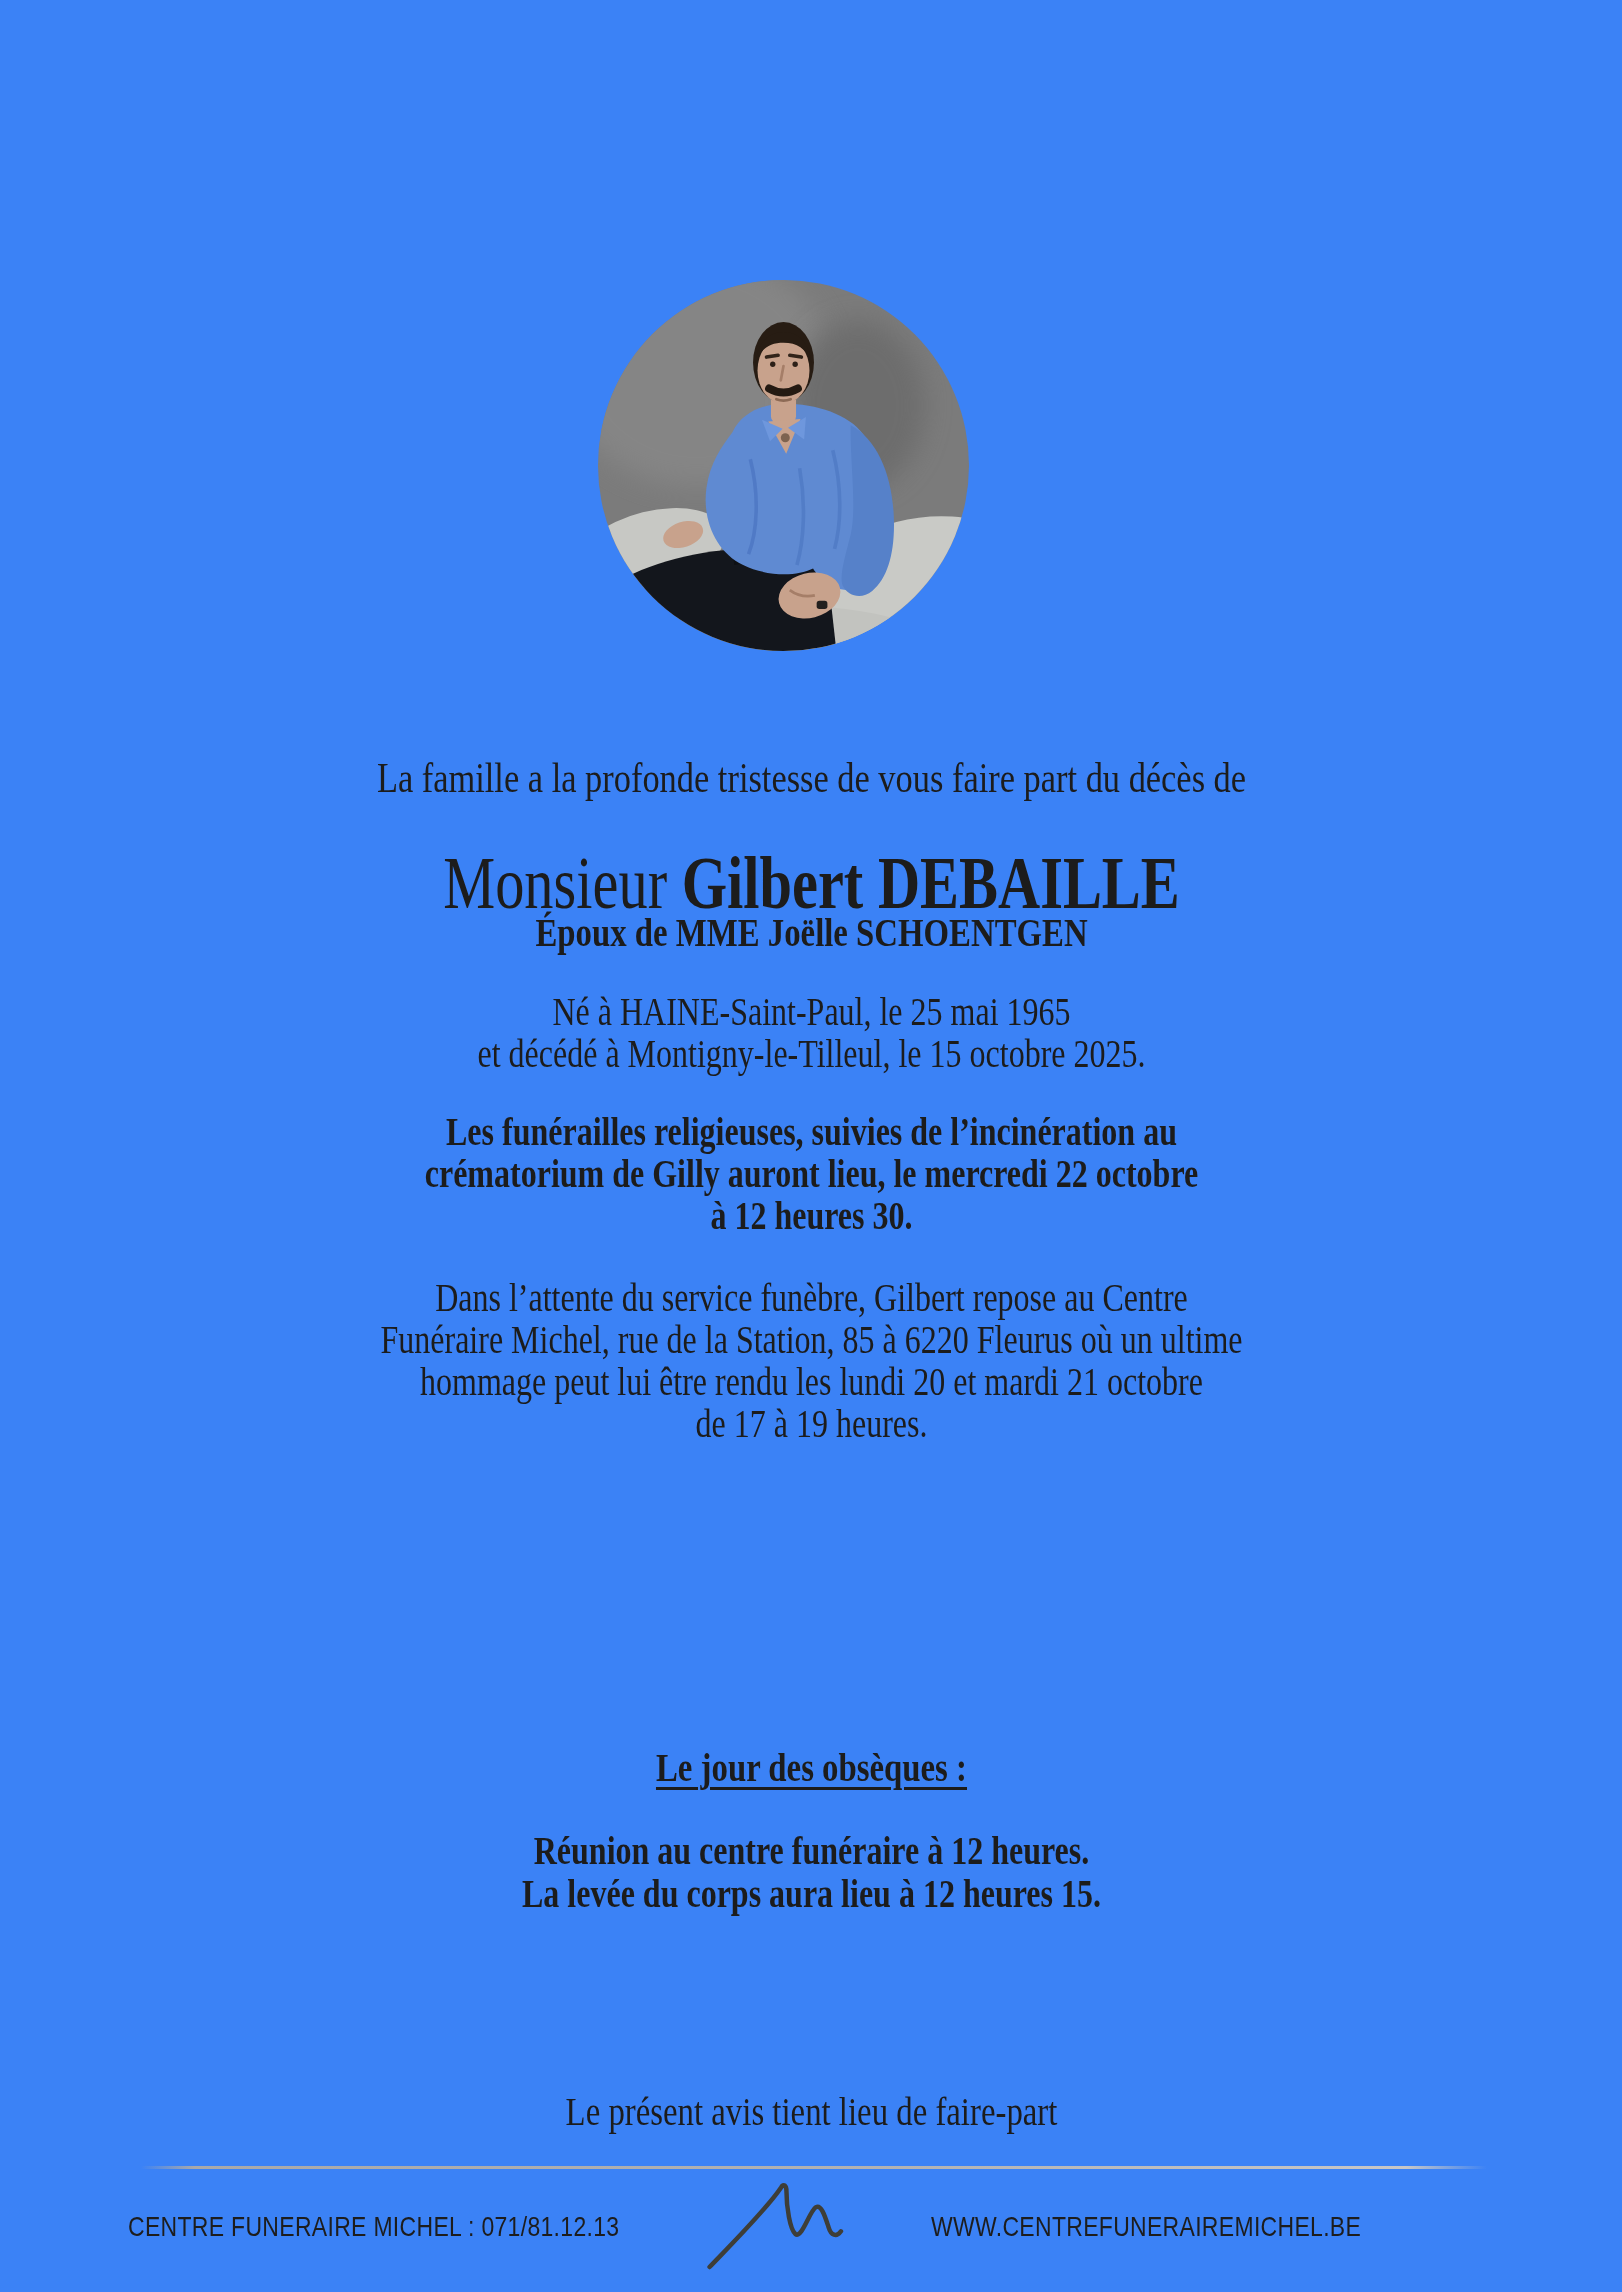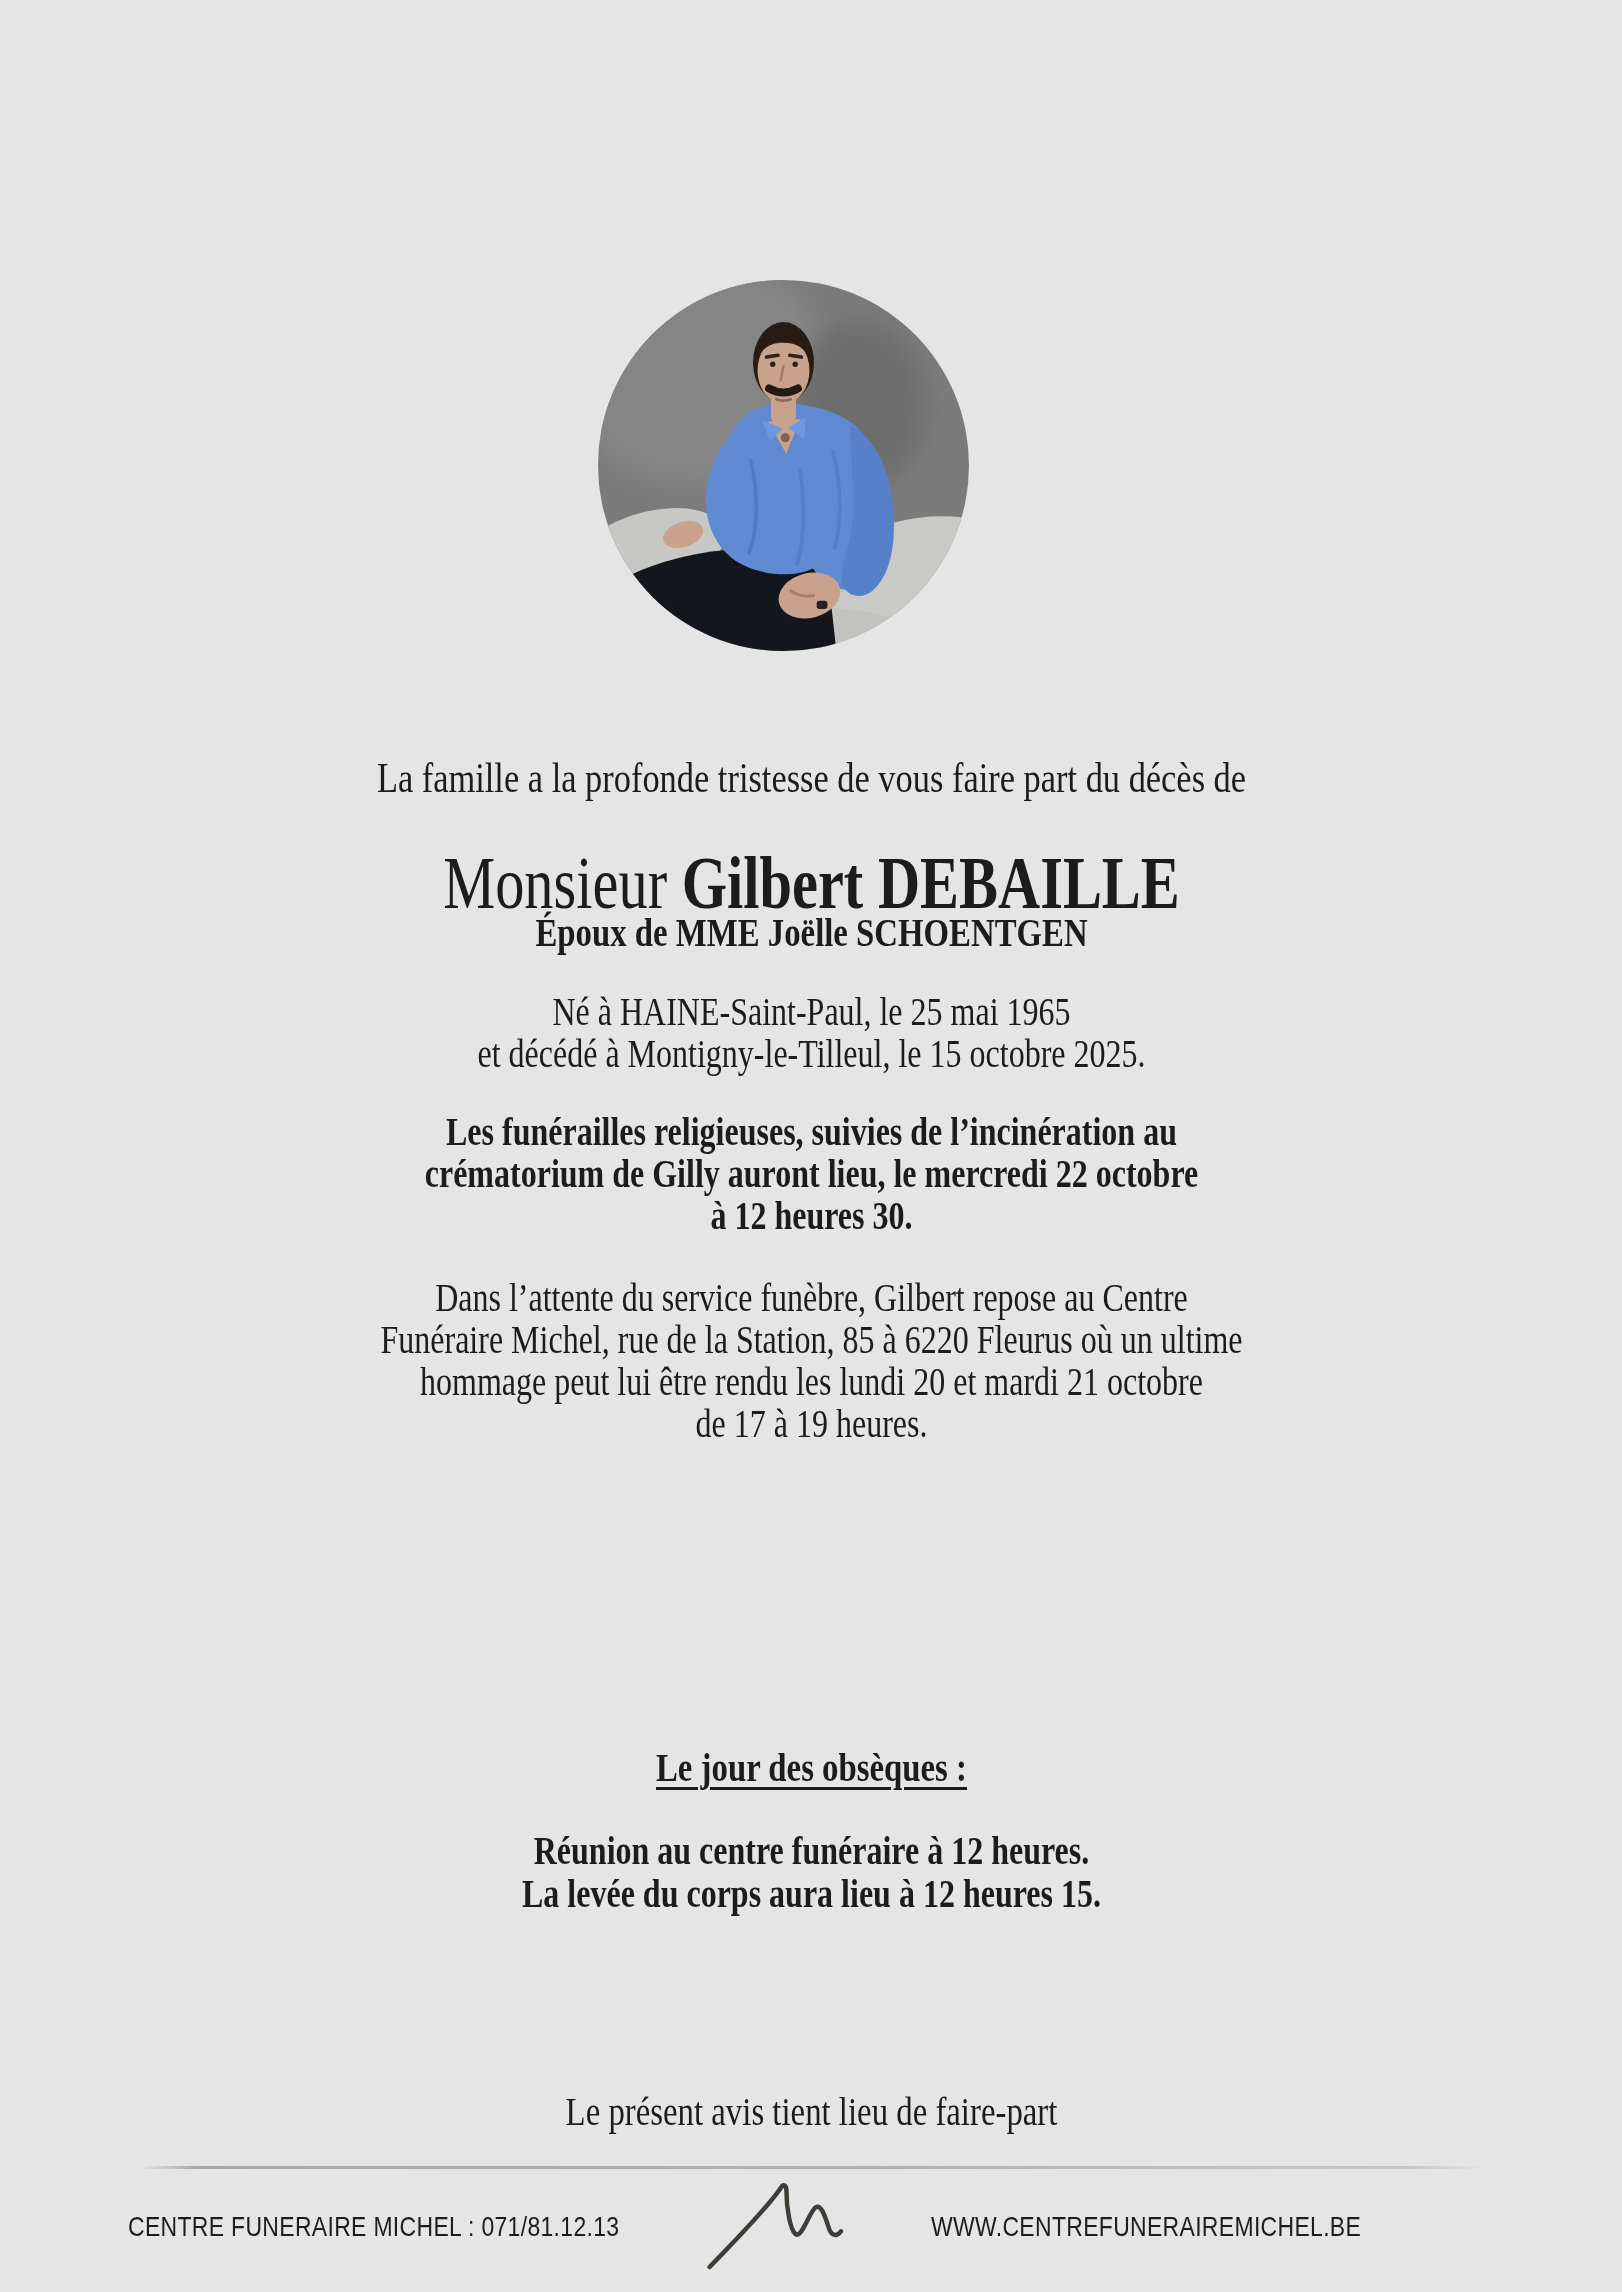--- a/index.html
+++ b/index.html
@@ -1,19 +1,19 @@
 <!DOCTYPE html>
 <html lang="fr" style="font-size:14.3px"><head>
 <meta charset="utf-8">
 <style>
   html,body{margin:0;padding:0;background:#ffffff;}
   .page{
     position:relative;
     width:1623px;height:2293px;
-    background:#e5e5e5;
+    background:#3b82f6;
     overflow:hidden;
     font-family:"Liberation Serif","DejaVu Serif",serif;
     color:#1c1c1c;
   }
 
   
   .photo{position:absolute;left:598px;top:280px;width:371px;height:371px;}
   .photo svg{display:block;width:100%;height:100%;}
 
   

